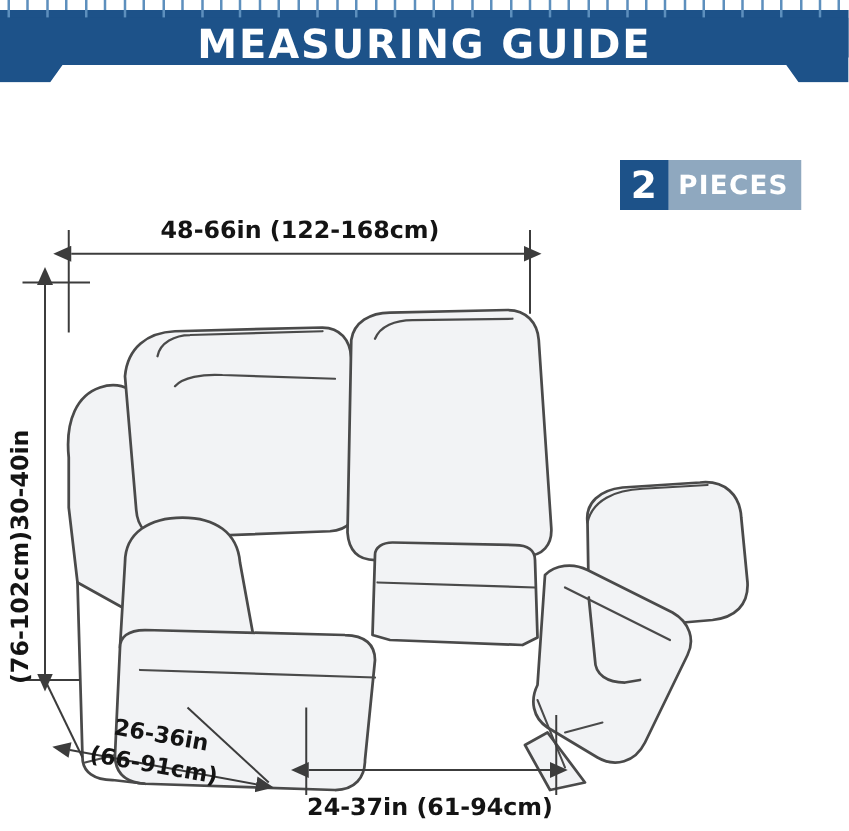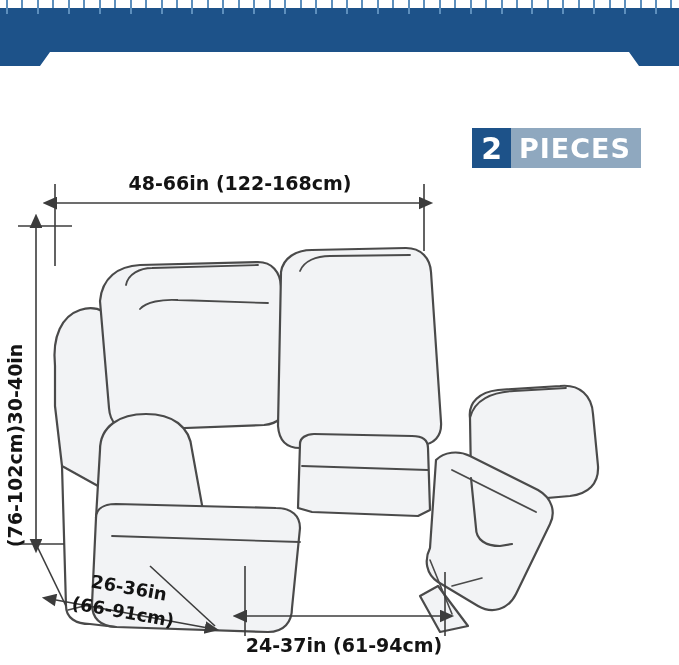--- a/index.html
+++ b/index.html
@@ -94,21 +94,21 @@
     font-size: 30px;
     font-weight: bold;
     padding: 0 9px;
     display: flex;
     align-items: center;
     font-family: "DejaVu Sans", sans-serif;
   }
   .pieces-label {
     background: #8fa8bf;
     color: #ffffff;
-    font-size: 27px;
+    font-size: 21px;
     font-weight: bold;
     letter-spacing: 1px;
     padding: 0 10px 0 8px;
     display: flex;
     align-items: center;
     font-family: "DejaVu Sans", sans-serif;
   }
 
   
   #diagram {
@@ -179,20 +179,21 @@
         <span></span>
         <span class="short"></span>
         <span></span>
         <span class="short"></span>
         <span></span>
         <span class="short"></span>
         <span></span>
         <span class="short"></span>
       </div>
     <div class="header-band"></div>
+    <div class="header-title">MEASURING GUIDE</div>
   </div>
 
   <div class="pieces-badge">
     <div class="pieces-num">2</div>
     <div class="pieces-label">PIECES</div>
   </div>
 
   <svg id="diagram" viewBox="0 0 679 599">
     <defs>
       <marker id="arrowStart" markerWidth="11" markerHeight="11" refX="9" refY="4" orient="auto">

